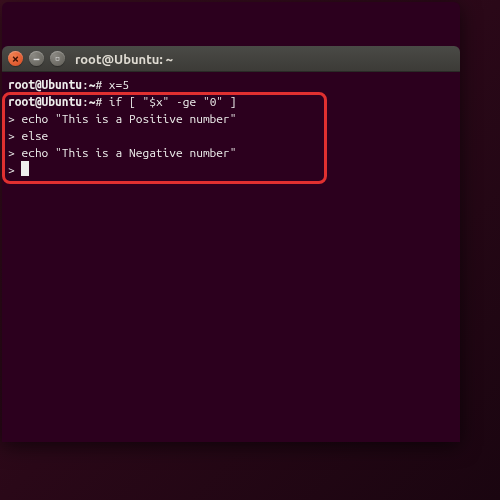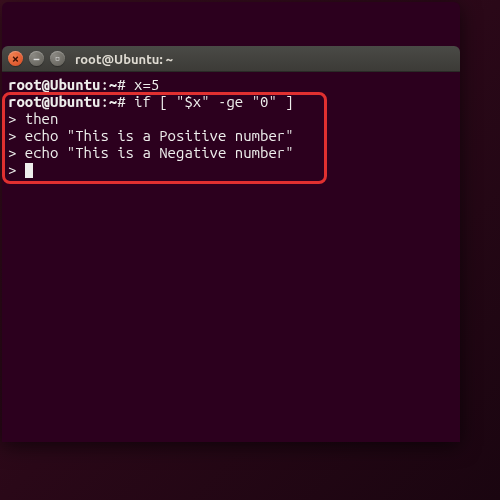--- a/index.html
+++ b/index.html
@@ -82,21 +82,21 @@
     }
     .title {
       color: #dfdbd2;
       font-family: "Ubuntu", sans-serif;
       font-size: 13px;
       font-weight: bold;
       margin-left: 10px;
     }
     .terminal-body {
       padding: 4px 6px;
-      font-size: 15px;
+      font-size: 12px;
       line-height: 17px;
       color: #eeeeec;
       background: #2c001e;
       height: calc(100% - 26px);
       position: relative;
     }
     .line {
       white-space: pre;
       font-family: "Ubuntu Mono", "DejaVu Sans Mono", monospace;
     }
@@ -131,20 +131,20 @@
       <div class="window-btn btn-close"></div>
       <div class="window-btn btn-min"></div>
       <div class="window-btn btn-max"></div>
     </div>
     <div class="title">root@Ubuntu: ~</div>
   </div>
   <div class="terminal-body">
     <div id="term-lines">
         <div class="line"><span class="prompt-user">root@Ubuntu</span>:<span class="prompt-path">~</span># <span>x=5</span></div>
         <div class="line"><span class="prompt-user">root@Ubuntu</span>:<span class="prompt-path">~</span># <span>if [ "$x" -ge "0" ]</span></div>
-        <div class="line"><span>&gt; </span><span>then</span></div>
         <div class="line"><span>&gt; </span><span>echo "This is a Positive number"</span></div>
+        <div class="line"><span>&gt; </span><span>else</span></div>
         <div class="line"><span>&gt; </span><span>echo "This is a Negative number"</span></div>
         <div class="line"><span>&gt; </span><span class="cursor"></span></div>
       </div>
     <div class="highlight-box" style="top:20px;left:0px;width:325px;height:92px;"></div>
   </div>
 </div>
 
 </body></html>

